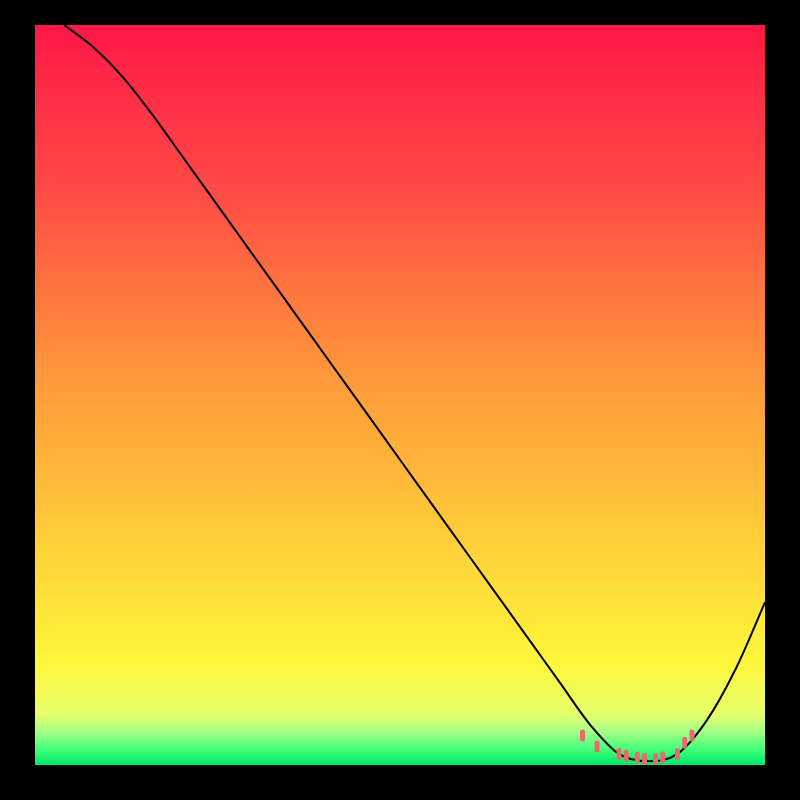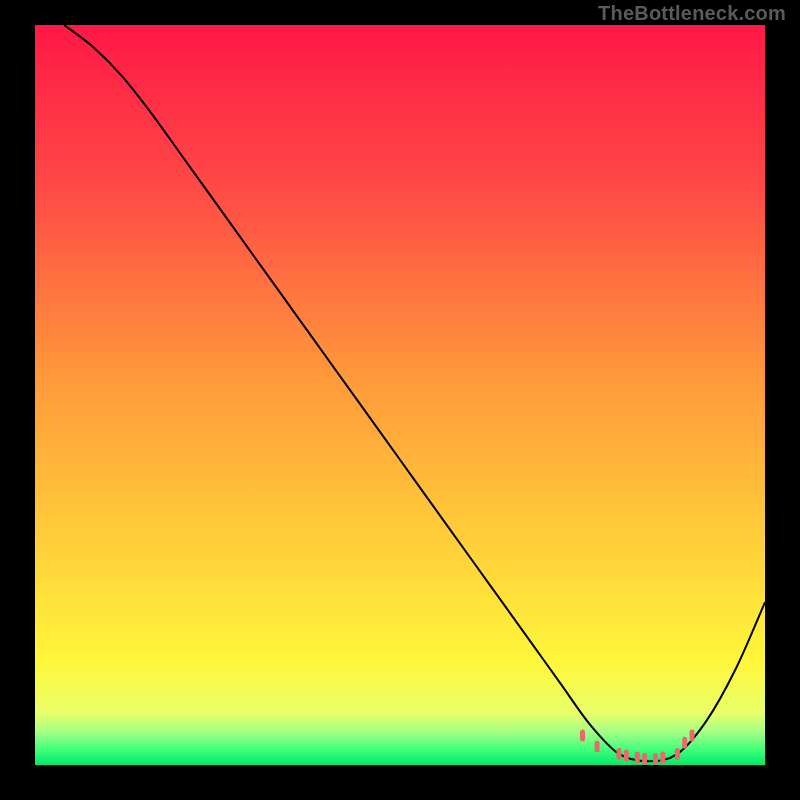--- a/index.html
+++ b/index.html
@@ -35,21 +35,20 @@
     height: 740px;
   }
   .plot svg {
     display: block;
   }
 </style>
 </head>
 <body>
 
 <div class="container">
-  <div class="watermark">TheBottleneck.com</div>
   <div class="plot">
     <svg id="chart-svg" width="730" height="740" viewBox="0 0 730 740">
         <defs>
           <linearGradient id="bg-grad" x1="0" y1="0" x2="0" y2="1">
             <stop offset="0%" stop-color="#ff1846"></stop>
             <stop offset="22%" stop-color="#ff4a46"></stop>
             <stop offset="48%" stop-color="#ff9a3a"></stop>
             <stop offset="72%" stop-color="#ffd43a"></stop>
             <stop offset="86%" stop-color="#fff73a"></stop>
             <stop offset="93%" stop-color="#e8ff6a"></stop>

